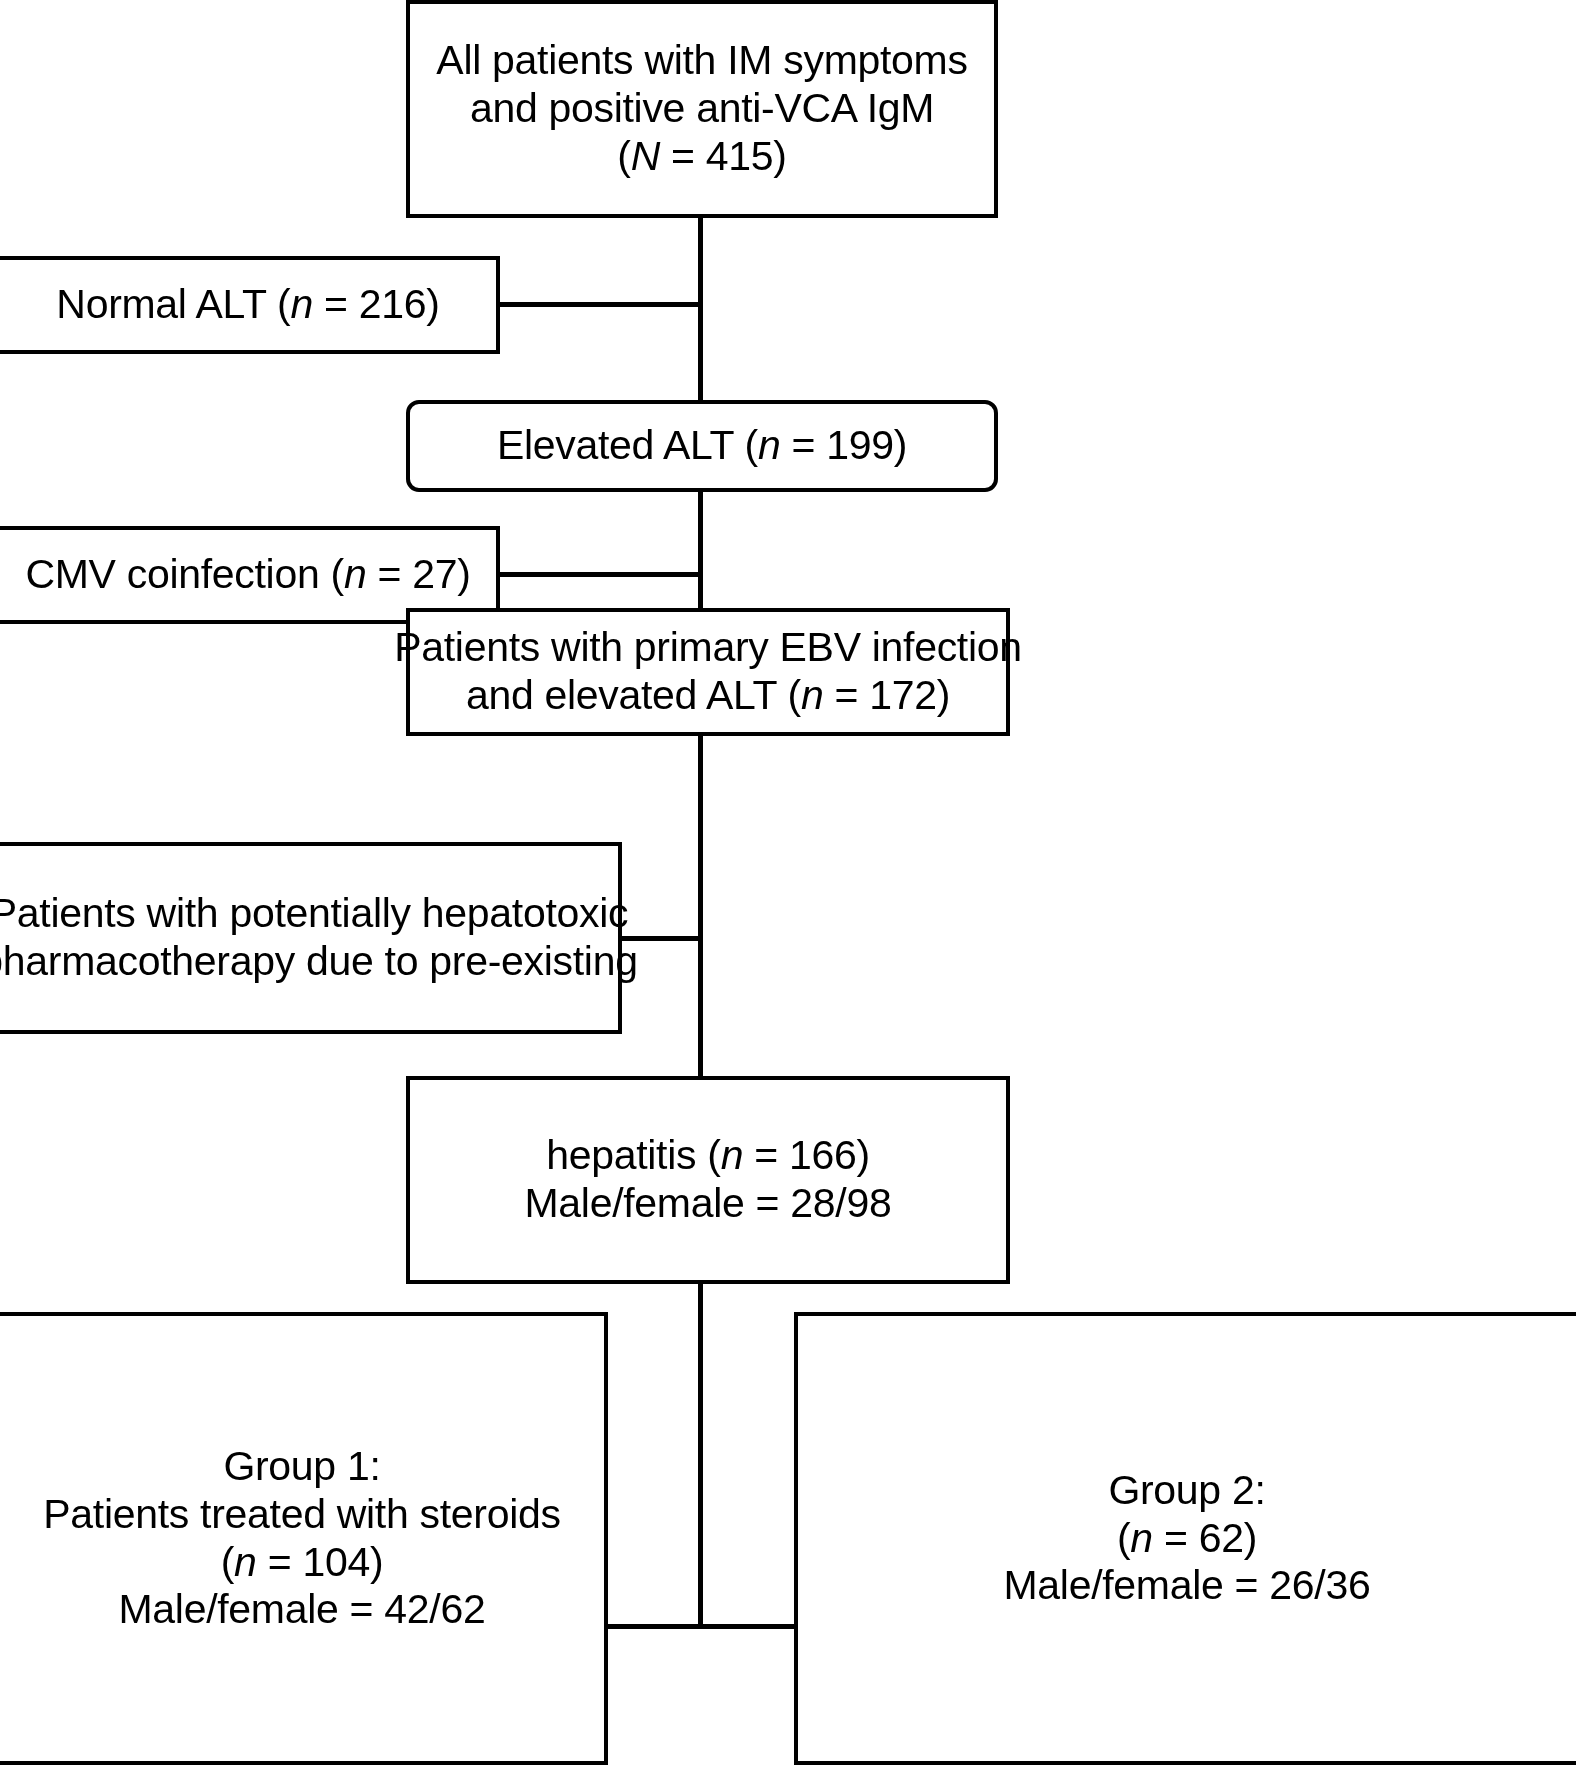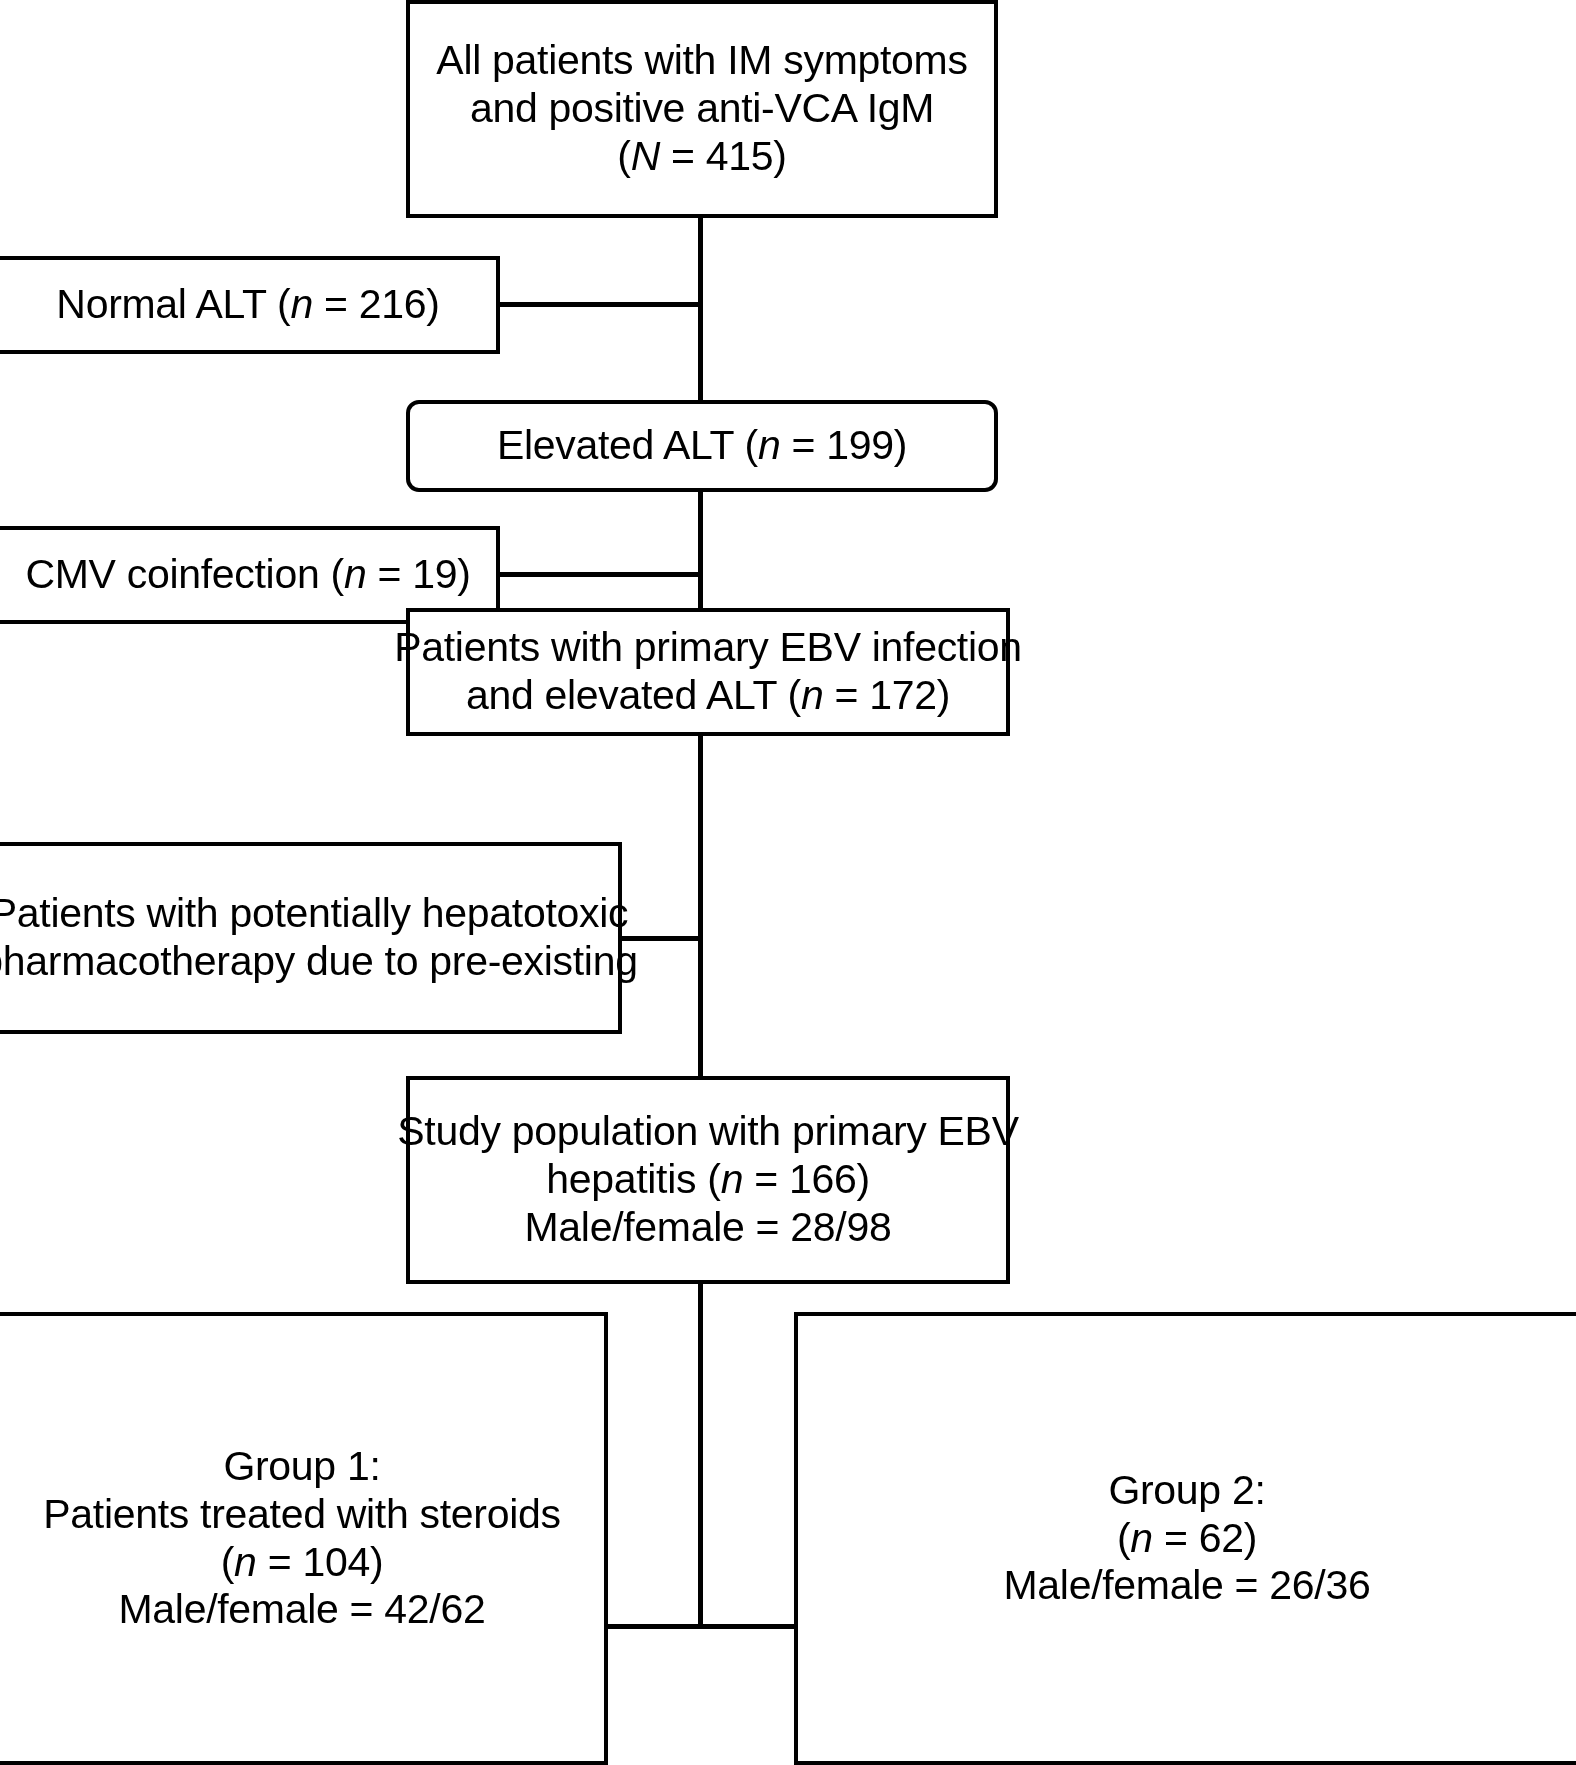--- a/index.html
+++ b/index.html
@@ -96,35 +96,34 @@
 
   <div class="node" id="node-normal-alt">
     <span class="ln"><span>Normal ALT (</span><i>n</i><span> = 216)</span></span>
   </div>
 
   <div class="node" id="node-elev-alt">
     <span class="ln"><span>Elevated ALT (</span><i>n</i><span> = 199)</span></span>
   </div>
 
   <div class="node" id="node-cmv">
-    <span class="ln"><span>CMV coinfection (</span><i>n</i><span> = 19)</span></span>
+    <span class="ln"><span>CMV coinfection (</span><i>n</i><span> = 27)</span></span>
   </div>
 
   <div class="node" id="node-primary">
     <span class="ln">Patients with primary EBV infection</span>
     <span class="ln"><span>and elevated ALT (</span><i>n</i><span> = 172)</span></span>
   </div>
 
   <div class="node" id="node-hepatotox">
     <span class="ln">Patients with potentially hepatotoxic</span>
     <span class="ln">pharmacotherapy due to pre-existing</span>
   </div>
 
   <div class="node" id="node-study">
-    <span class="ln">Study population with primary EBV</span>
     <span class="ln"><span>hepatitis (</span><i>n</i><span> = 166)</span></span>
     <span class="ln">Male/female = 28/98</span>
   </div>
 
   <div class="node" id="node-group1">
     <span class="ln">Group 1:</span>
     <span class="ln">Patients treated with steroids</span>
     <span class="ln"><span>(</span><i>n</i><span> = 104)</span></span>
     <span class="ln">Male/female = 42/62</span>
   </div>

